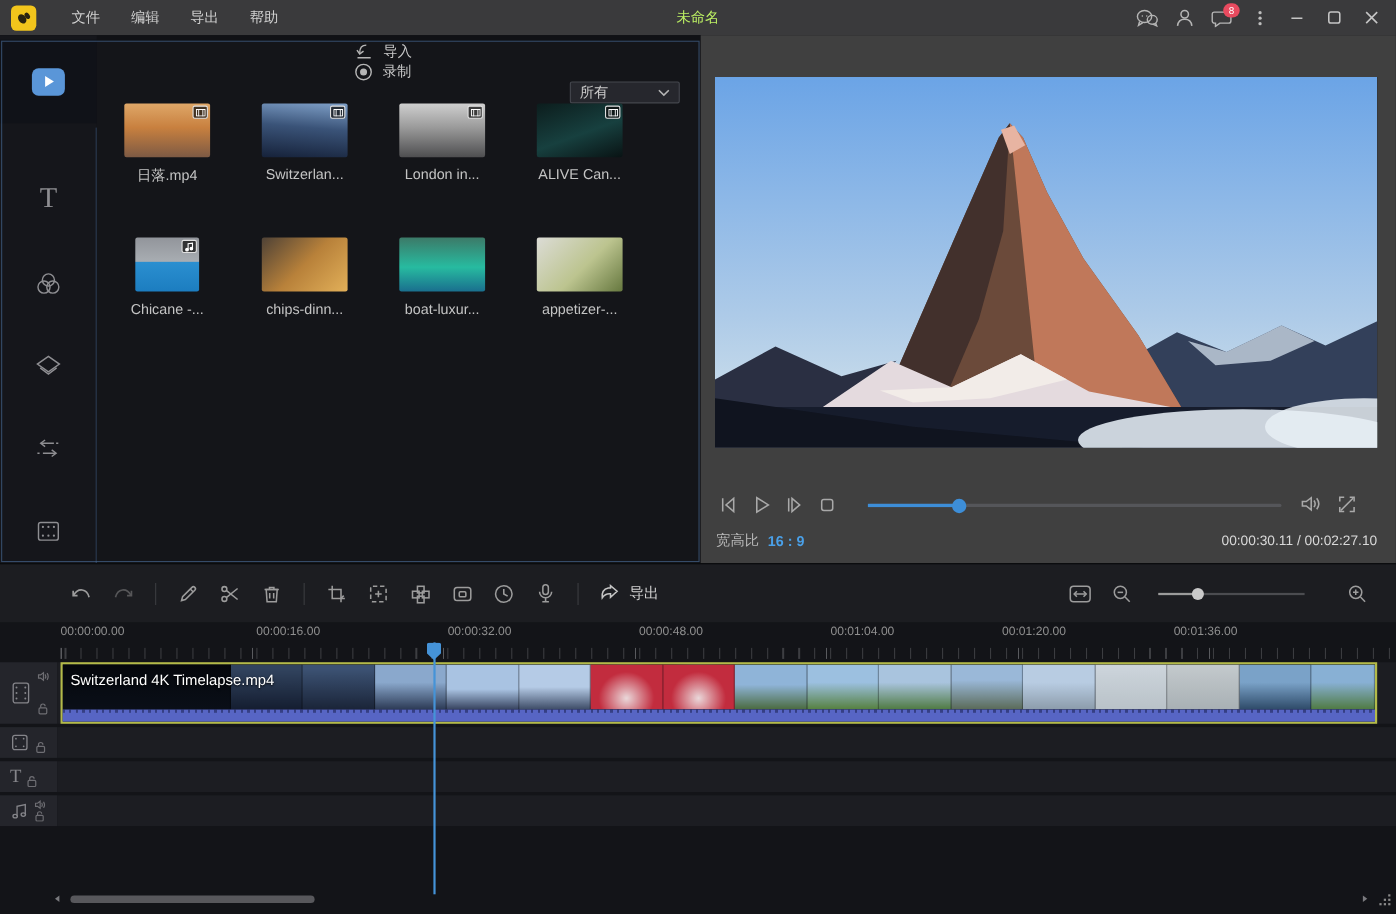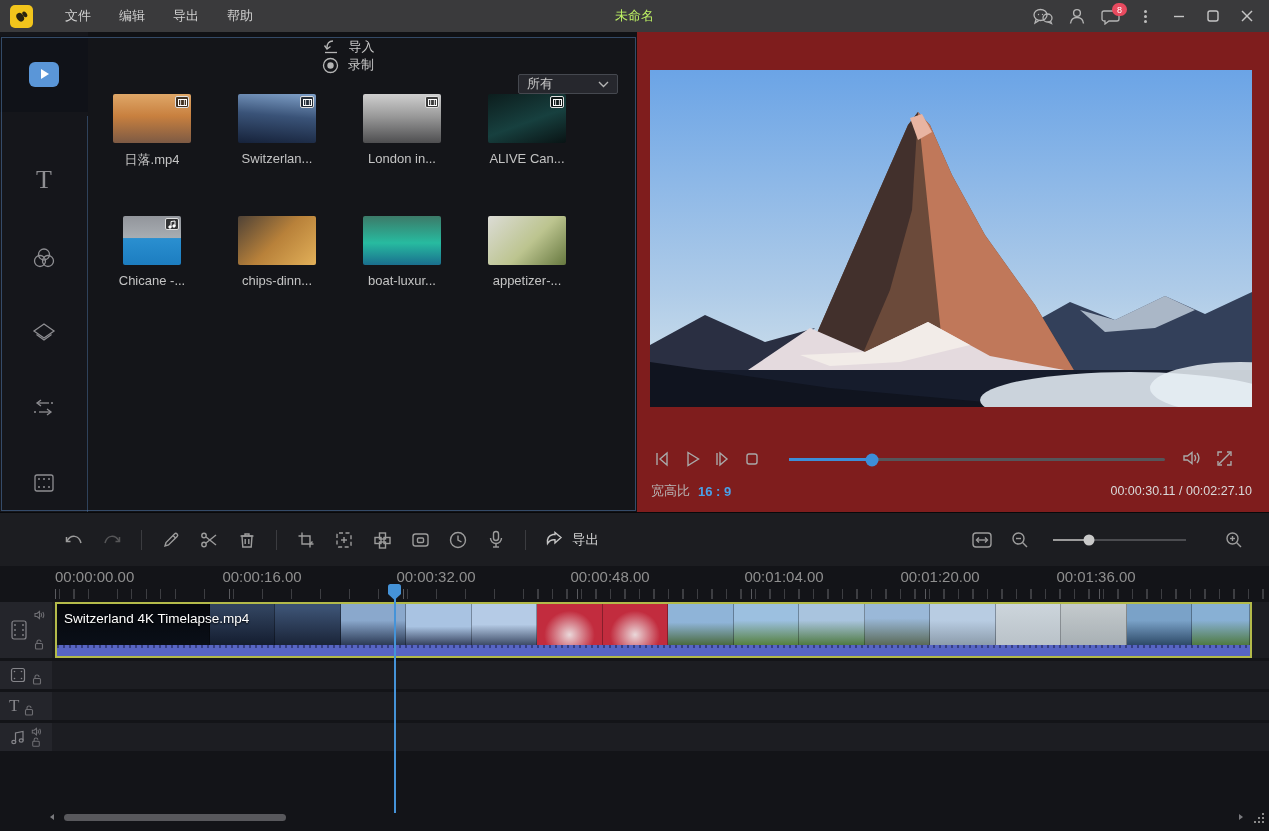--- a/index.html
+++ b/index.html
@@ -46,21 +46,21 @@
   #media-grid { display:flex; flex-wrap:wrap; column-gap:27px; row-gap:20px; padding:8px 0 0 25px;gap:47px; }
   .media-item { width:78px; display:flex; flex-direction:column; align-items:center; }
   .thumb { position:relative; width:78px; height:49px; border-radius:2px; background:#333; }
   .thumb.audio-thumb { width:58px; }
   .thumb-badge { position:absolute; top:2px; right:2px; width:14px; height:12px; background:rgba(15,15,15,.75);
                  border:1px solid #e0e0e0; border-radius:2px; color:#fff; font-size:8px;
                  display:flex; align-items:center; justify-content:center; }
   .media-label { margin-top:8px; color:#c4c4c4; font-size:13px; white-space:nowrap; overflow:hidden; max-width:86px; }
 
   
-  #preview-panel { position:absolute; left:637px; top:0; width:632px; height:480px; background:#7f1d1d; }
+  #preview-panel { position:absolute; left:637px; top:0; width:632px; height:480px; background:#404040; }
   #preview-video { position:absolute; left:13px; top:38px; width:602px; height:337px; background:#000; }
   #transport { position:absolute; left:14px; top:413px; width:604px; height:28px; display:flex; align-items:center; }
   .tr-btn { width:22px; height:22px; margin-right:8px; display:flex; align-items:center; justify-content:center; }
   #seek { position:absolute; left:138px; right:90px; top:13px; height:3px; background:#55565a; border-radius:2px; }
   #seek .fill { position:absolute; left:0; top:0; height:3px; width:22%; background:#3d8ed8; }
   #seek .knob { position:absolute; left:22%; top:50%; transform:translate(-50%,-50%); width:13px; height:13px; border-radius:50%; background:#3d8ed8; }
   #vol-btn { position:absolute; right:44px; top:2px; }
   #fs-btn { position:absolute; right:12px; top:2px; }
   #preview-info { position:absolute; left:14px; right:17px; top:448px; height:22px; display:flex; align-items:center; }
   #aspect-label { color:#b9b9b9; font-size:13px; }
@@ -77,21 +77,21 @@
   #export-btn { display:flex; align-items:center; gap:8px; color:#d3d3d3; font-size:13.5px; margin-left:8px; }
   #zoom-cluster { position:absolute; right:16px; top:0; height:54px; display:flex; align-items:center; }
   #zoom-slider { position:relative; width:133px; height:2px; background:#4b4c50; margin:0 14px; }
   #zoom-slider .zfill { position:absolute; left:0; top:0; height:2px; width:27%; background:#9b9b9b; }
   #zoom-slider .zknob { position:absolute; left:27%; top:50%; transform:translate(-50%,-50%); width:11px; height:11px; border-radius:50%; background:#c9c9c9; }
   #zoom-in-btn { margin-left:22px; }
 
   
   #timeline { position:absolute; left:0; top:566px; width:1269px; height:265px; background:#131418; }
   #ruler { position:absolute; left:0; top:0; width:1269px; height:34px; }
-  .ruler-label { position:absolute; top:2px; color:#8f8f8f; font-size:15px; transform:translateX(-50%); white-space:nowrap; }
+  .ruler-label { position:absolute; top:2px; color:#8f8f8f; font-size:11px; transform:translateX(-50%); white-space:nowrap; }
   .ruler-label.origin { transform:none; }
   #ruler-ticks { position:absolute; left:55px; right:0; top:23px; height:10px;
     background:
       repeating-linear-gradient(90deg,#5a5b5f 0 1px,transparent 1px 174px),
       repeating-linear-gradient(90deg,transparent 0 4px,#3d3e42 4px 5px,transparent 5px 14.5px) ;
     background-size:100% 10px, 100% 5px; background-position:0 0, 0 5px; background-repeat:no-repeat,repeat; }
 
   .track { position:absolute; left:0; width:1269px; display:flex; }
   .track-header { width:52px; background:#24252b; display:flex; align-items:center; }
   .track-lane { flex:1; background:#1c1d22; position:relative; }

